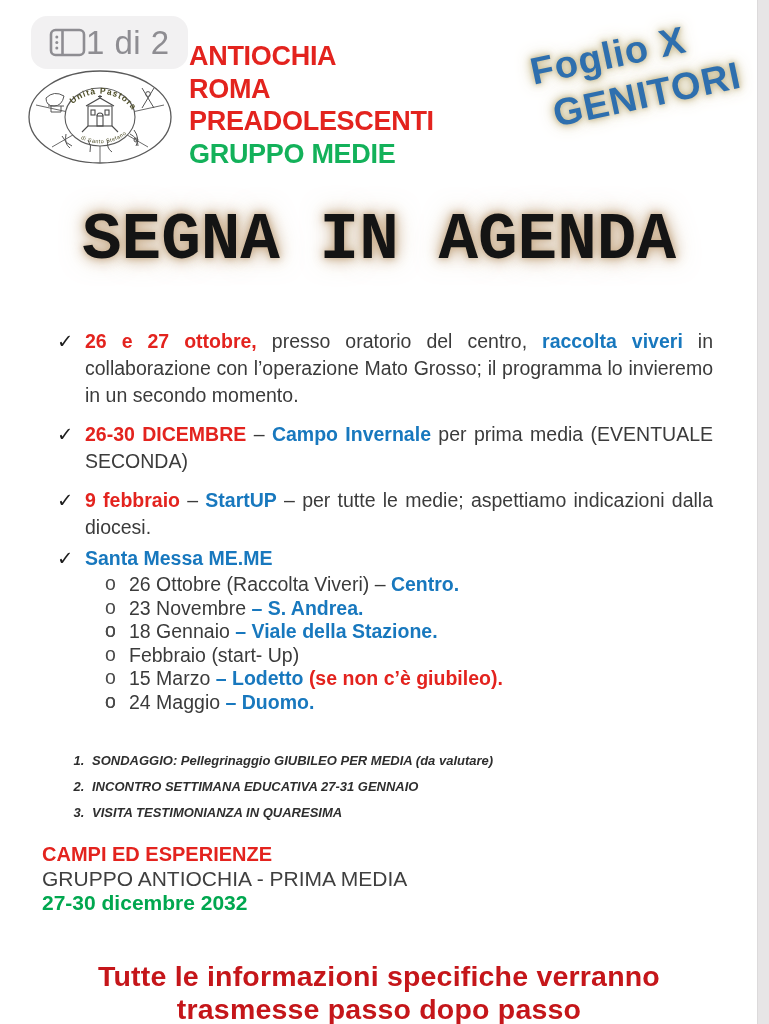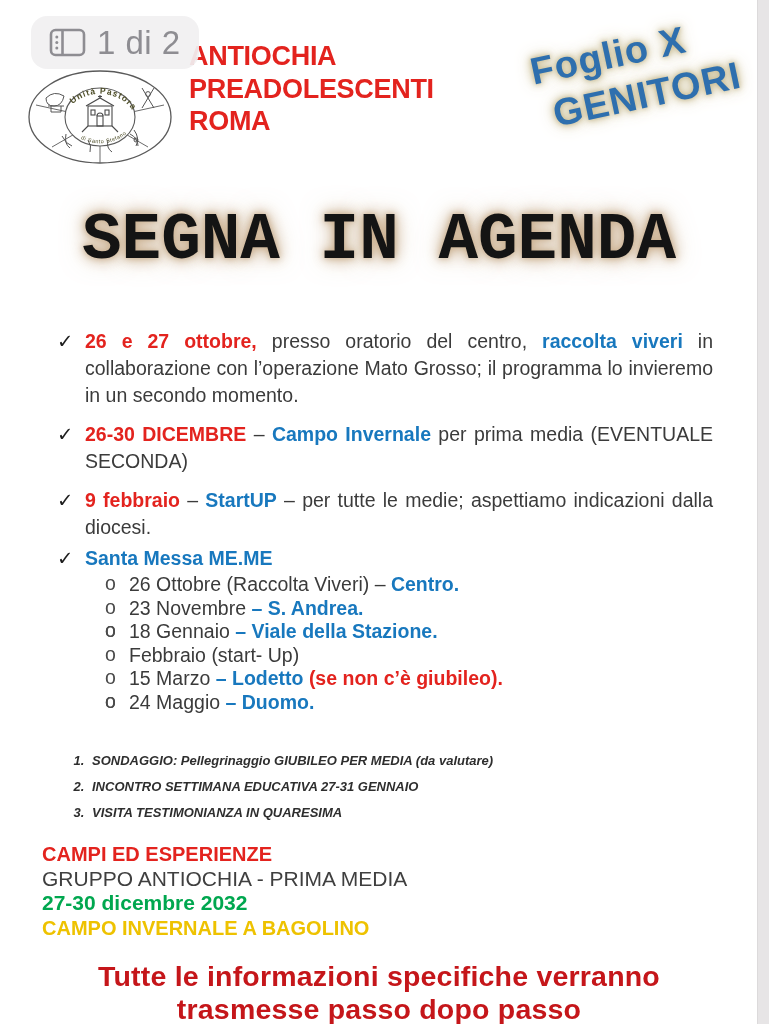--- a/index.html
+++ b/index.html
@@ -1,21 +1,21 @@
 <!DOCTYPE html>
 <html style="--red: #e3231e; --blue: #1878be; --green: #13b15a; --green2: #00a74f; --yellow: #eec200; --footer_red: #c5161a; --badge_blue: #2e6fae; --glow_tan: #c9b894; --text: #3b3b3b; --muted: #8e8d92;"><head>
 <meta charset="utf-8">
 <style>
   html,body{margin:0;padding:0;background:#ffffff;}
   .page{position:relative;width:769px;height:1024px;background:#ffffff;overflow:hidden;
         font-family:"Liberation Sans","DejaVu Sans",sans-serif;color:var(--text,#3b3b3b);}
   .edge{position:absolute;right:0;top:0;width:11px;height:100%;background:#e7e5e6;border-left:1px solid #dcdadb;}
 
   
-  .pager{position:absolute;left:31px;top:16px;height:53px;display:flex;align-items:center;gap:11px;
+  .pager{position:absolute;left:31px;top:16px;height:53px;display:flex;align-items:center;
          padding:0 18px;background:rgba(241,240,241,.93);border-radius:16px;z-index:5;}
   .pager svg{display:block;}
   .pager-label{font-size:33px;color:var(--muted,#8e8d92);letter-spacing:.5px;}
 
   
   .logo{position:absolute;left:26px;top:70px;width:148px;height:102px;z-index:1;}
 
   
   .titles{position:absolute;left:189px;top:40px;line-height:32.5px;font-weight:bold;font-size:27px;letter-spacing:-.3px;z-index:2;}
   .title-red{color:var(--red,#e32a1e);}
@@ -121,22 +121,23 @@
         <textPath href="#arcTop" startOffset="10%">Unità Pastorale</textPath>
       </text>
       <text font-size="5.5" fill="#4e4e28" letter-spacing=".5">
         <textPath href="#arcBot" startOffset="18%">di Santo Stefano</textPath>
       </text>
     </svg>
   </div>
 
   <div class="titles" id="titles">
       <div class="title-red">ANTIOCHIA</div>
+      <div class="title-red">ROMA</div>
       <div class="title-red">PREADOLESCENTI</div>
-      <div class="title-red">ROMA</div>
+      <div class="title-green">GRUPPO MEDIE</div>
     </div>
 
   <div class="badge">
     <div class="badge-line1">Foglio X</div>
     <div class="badge-line2">GENITORI</div>
   </div>
 
   <h1 class="main-title">SEGNA IN AGENDA</h1>
 
   <div class="agenda" id="agenda">
@@ -159,21 +160,20 @@
   <ol class="numbered" id="numbered">
       <li>SONDAGGIO: Pellegrinaggio GIUBILEO PER MEDIA (da valutare)</li>
       <li>INCONTRO SETTIMANA EDUCATIVA 27-31 GENNAIO</li>
       <li>VISITA TESTIMONIANZA IN QUARESIMA</li>
     </ol>
 
   <div class="camps" id="camps">
       <div class="camp-red-bold">CAMPI ED ESPERIENZE</div>
       <div class="camp-plain">GRUPPO ANTIOCHIA - PRIMA MEDIA</div>
       <div class="camp-green-bold">27-30 dicembre 2032</div>
-      <div class="camp-yellow-bold">CAMPO INVERNALE A BAGOLINO</div>
     </div>
 
   <div class="footer" id="footer">
       <div>Tutte le informazioni specifiche verranno</div>
       <div>trasmesse passo dopo passo</div>
     </div>
 
   <div class="edge"></div>
 </div>
 

